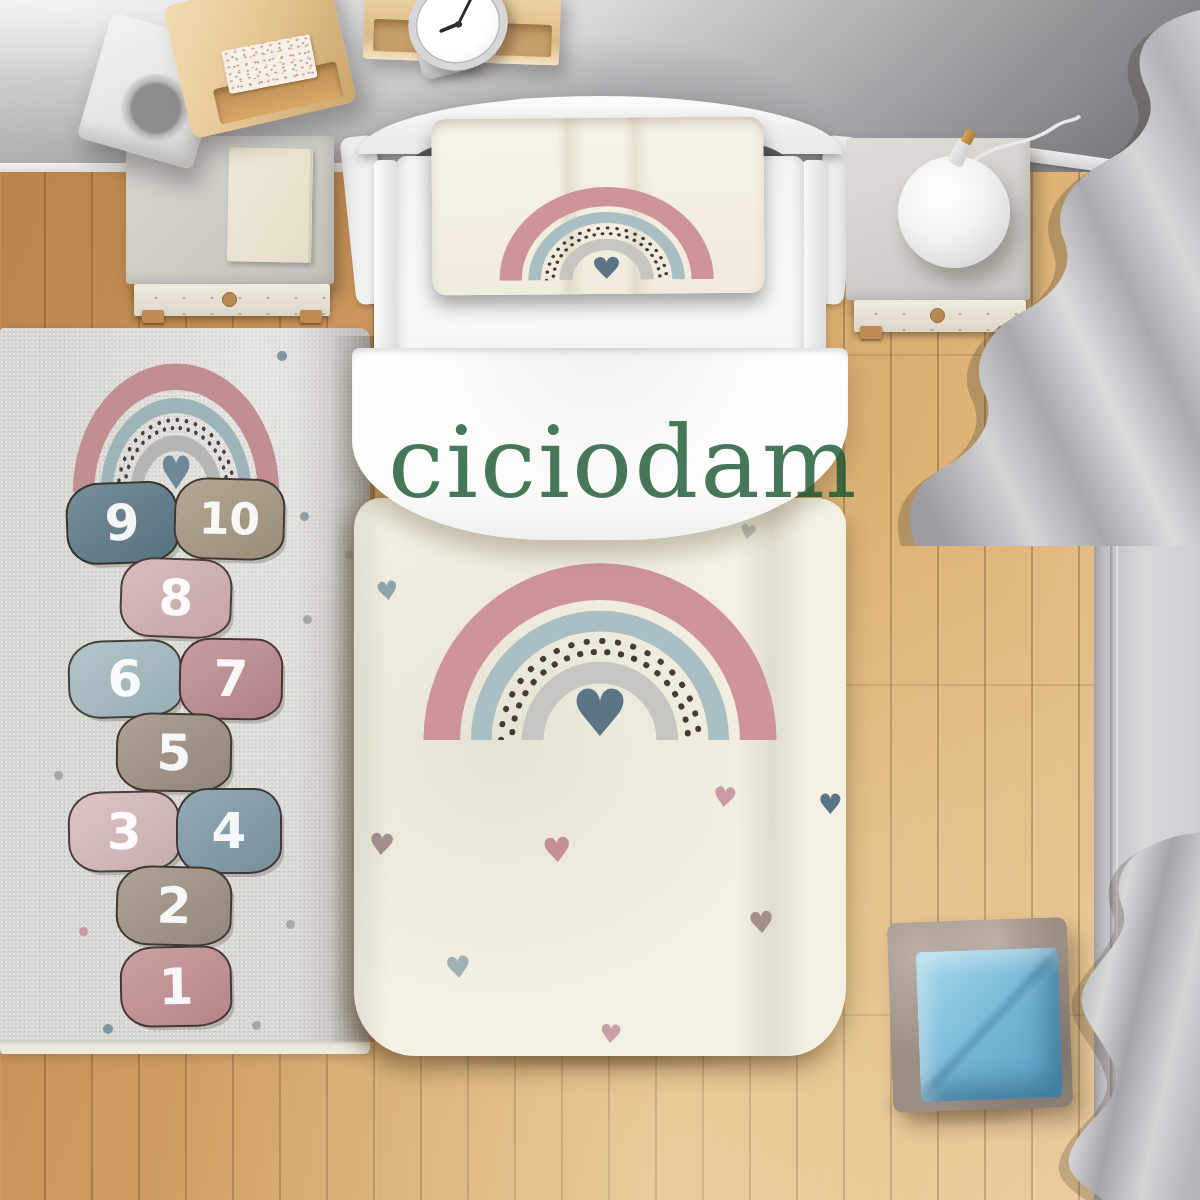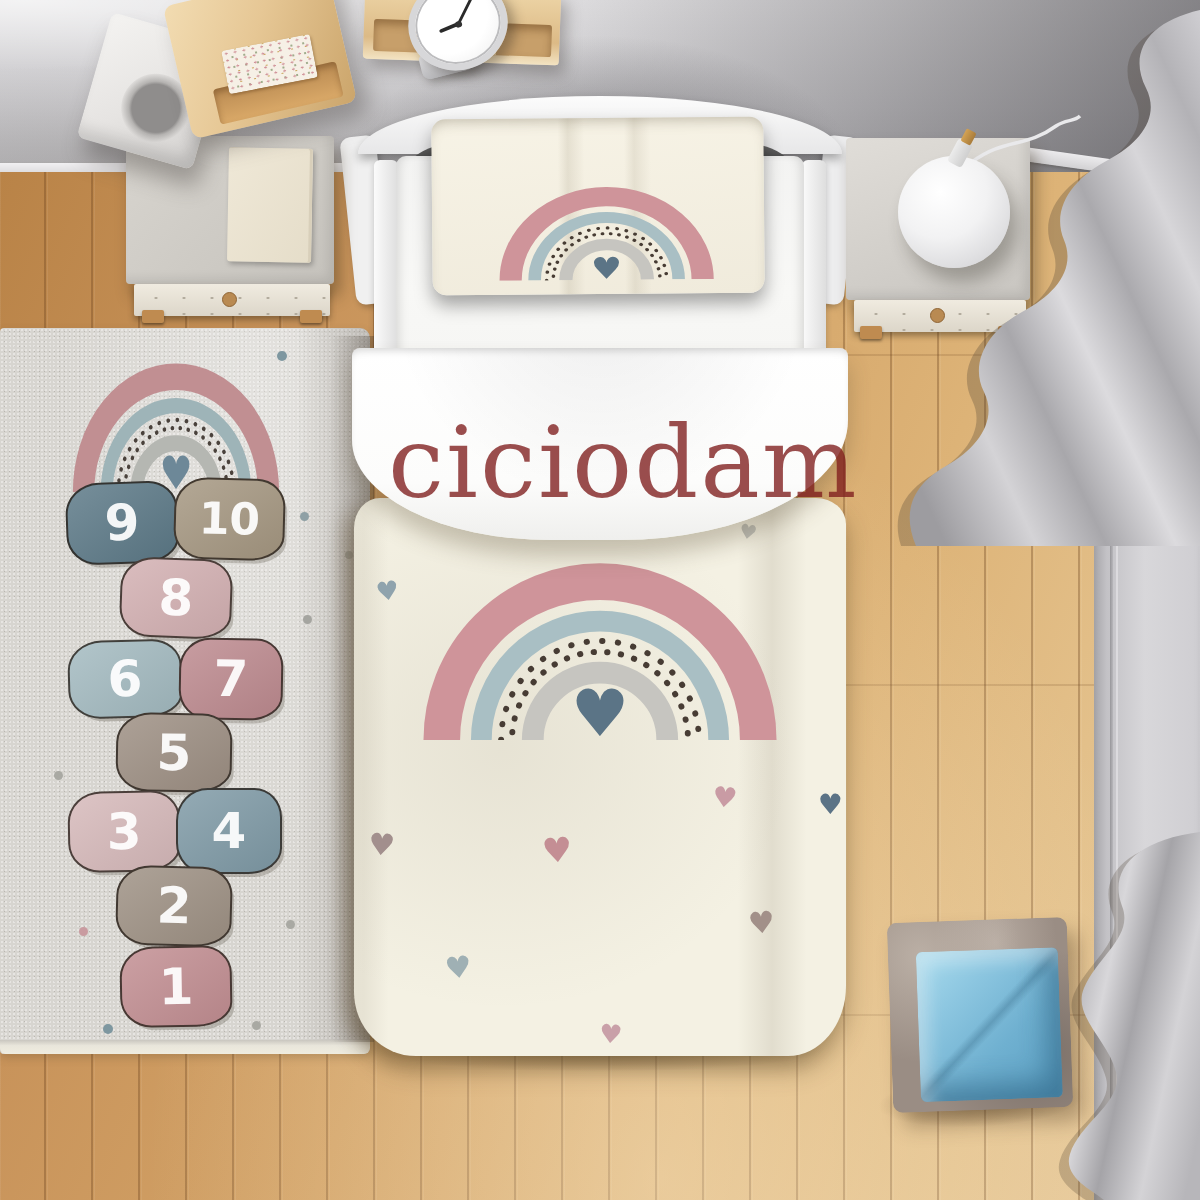--- a/index.html
+++ b/index.html
@@ -121,21 +121,21 @@
   .dh8{left:245px;top:523px;font-size:26px;color:#c9a0a8;transform:rotate(4deg);}
   .dh9{left:394px;top:410px;font-size:30px;color:#a29089;transform:rotate(-5deg);}
   .sheet{left:0;top:256px;width:496px;height:192px;
     border-radius:8px 8px 46% 40% / 8px 8px 120px 100px;
     background:
       radial-gradient(ellipse at 50% -30%, rgba(0,0,0,.07), transparent 60%),
       linear-gradient(180deg,#ffffff 0%,#fcfcfb 70%,#efefed 100%);
     box-shadow:0 16px 22px rgba(90,75,50,.3), inset 0 6px 8px -4px rgba(0,0,0,.18);}
   .watermark{left:36px;top:312px;width:430px;
     font-family:"DejaVu Serif",serif;font-size:100px;letter-spacing:2px;
-    color:#7f1d1d;opacity:.78;white-space:nowrap;}
+    color:#14532d;opacity:.78;white-space:nowrap;}
 
   
   .ns-left{left:126px;top:136px;width:210px;height:182px;}
   .ns-right{left:846px;top:138px;width:188px;height:200px;}
   .ns-top{left:0;top:0;border-radius:4px;
     box-shadow:6px 12px 16px rgba(55,42,22,.4), inset -6px -6px 10px rgba(0,0,0,.08);}
   .ns-left .ns-top{width:208px;height:148px;background:linear-gradient(135deg,#d8d5cf,#c5c2bc);}
   .ns-right .ns-top{width:184px;height:162px;background:linear-gradient(160deg,#e0ddd8,#c8c5c0);}
   .book{left:102px;top:12px;width:84px;height:114px;border-radius:3px;transform:rotate(1deg);
     background:linear-gradient(120deg,#efe8d7,#e5ddc9);

